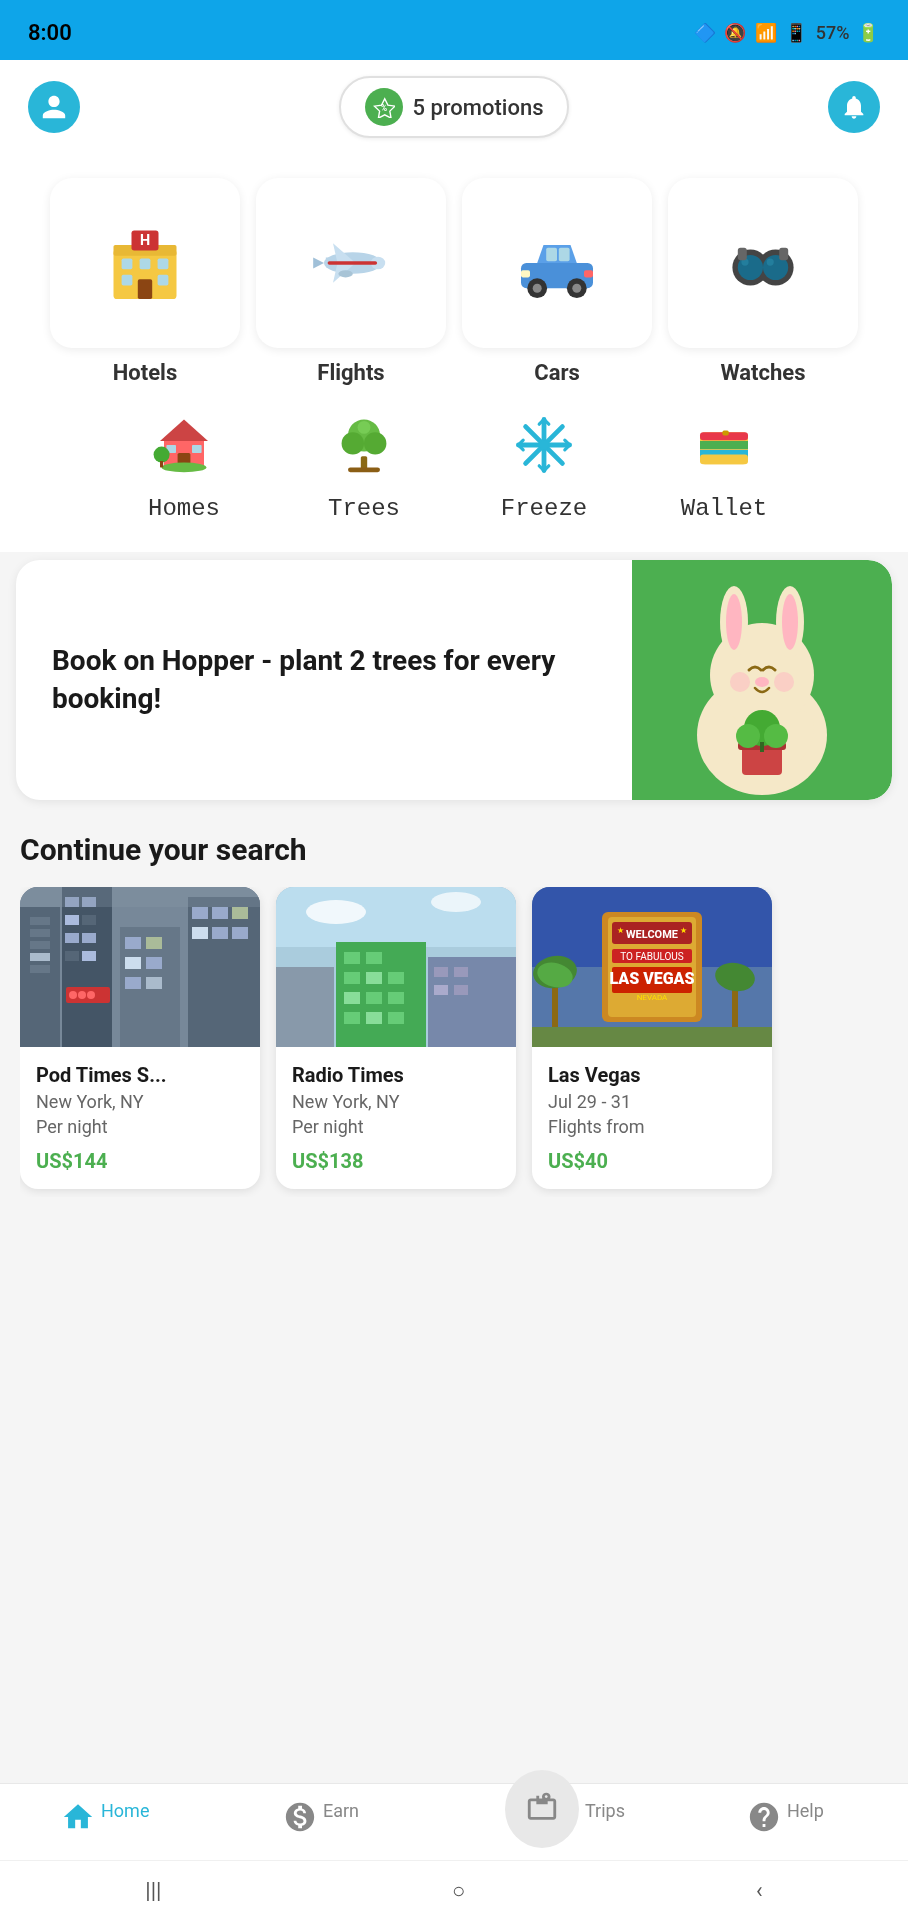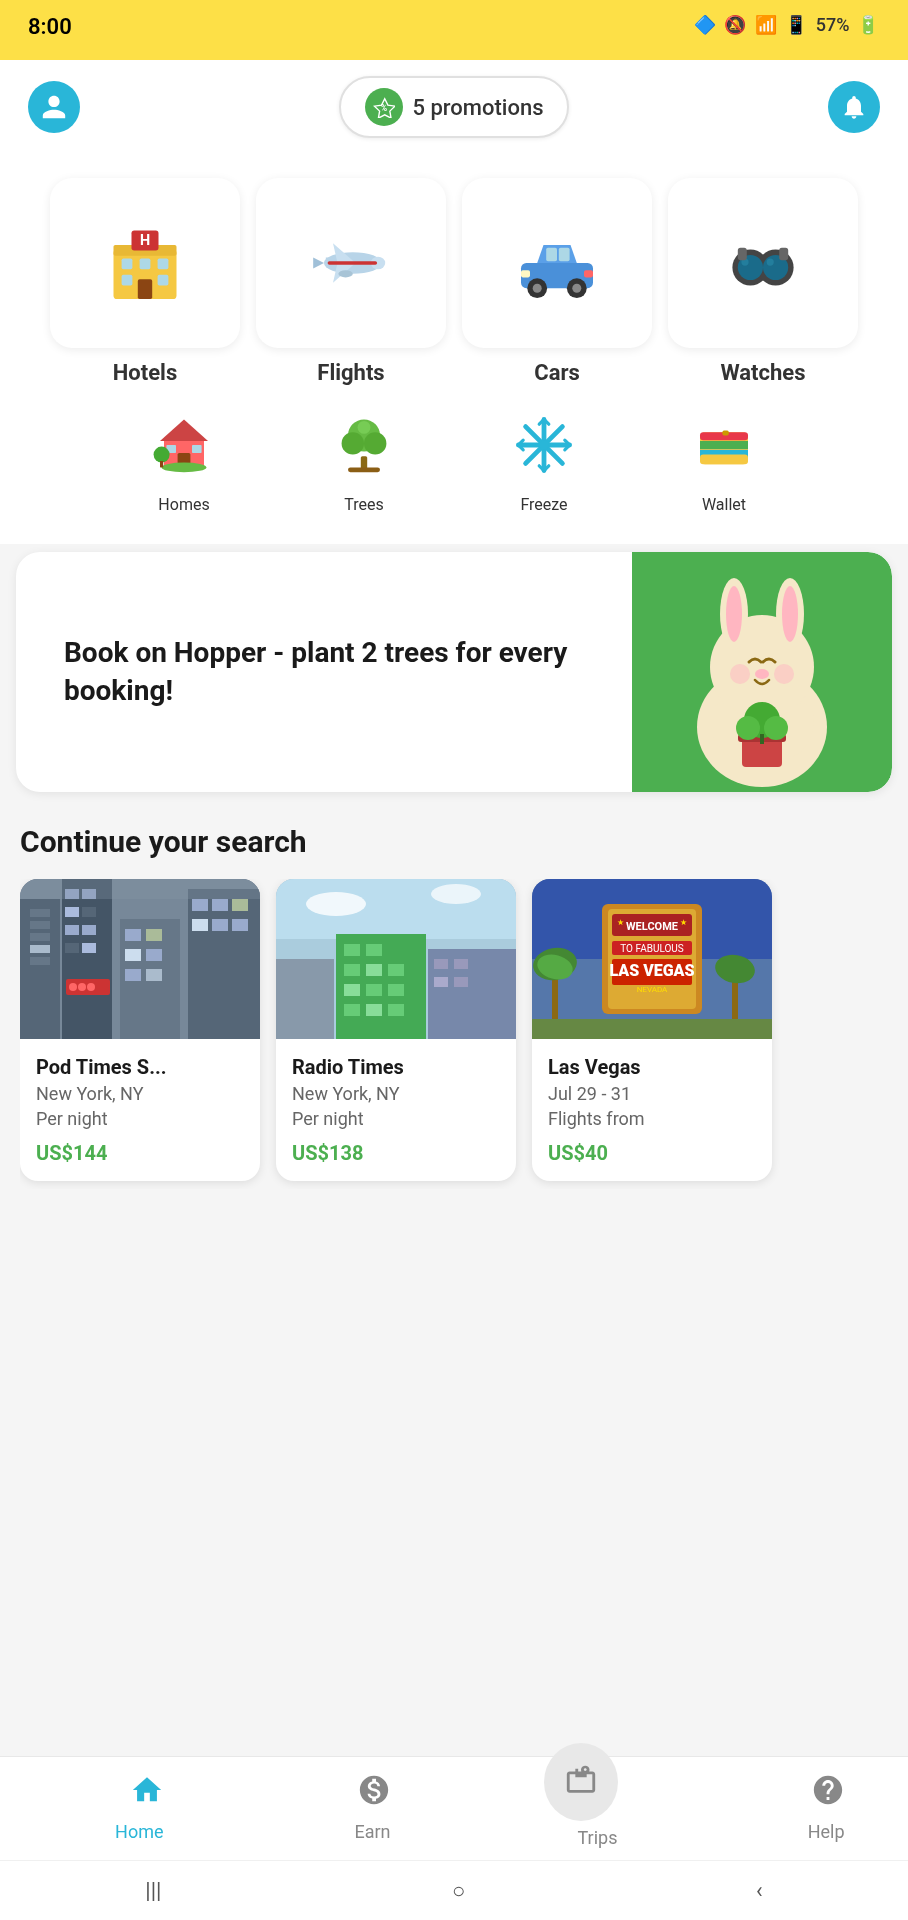--- a/index.html
+++ b/index.html
@@ -9,23 +9,23 @@
       width: 908px;
       min-height: 1920px;
       font-family: -apple-system, BlinkMacSystemFont, 'Segoe UI', Roboto, sans-serif;
       background: #f5f5f5;
       position: relative;
       overflow-x: hidden;
     }
 
     
     .status-bar {
-      background: #fde047;
-      display: flex;
-      align-items: flex-start;
+      background: #0ea5e9;
+      display: flex;
+      align-items: center;
       justify-content: space-between;
       padding: 14px 28px 10px;
       height: 60px;
     }
     .status-time {
       font-size: 22px;
       font-weight: 600;
       color: #000;
     }
     .status-icons {
@@ -158,22 +158,23 @@
 
     .category-icon-small {
       font-size: 60px;
       height: 80px;
       display: flex;
       align-items: center;
       justify-content: center;
     }
 
     .category-label-small {
-      font-size: 16px;
+      font-size: 24px;
       color: #333;
+      font-family: Liberation Mono, monospace;
     }
 
     
     .promo-banner {
       background: white;
       margin: 8px 16px;
       border-radius: 24px;
       display: flex;
       align-items: stretch;
       overflow: hidden;
@@ -181,21 +182,20 @@
       min-height: 240px;
     }
 
     .promo-banner-text {
       padding: 36px 30px 36px 36px;
       flex: 1;
       display: flex;
       flex-direction: column;
       justify-content: center;
       gap: 16px;
-      margin-left: 12px;
     }
 
     .promo-title {
       font-size: 28px;
       font-weight: 700;
       color: #1a1a1a;
       line-height: 1.35;
     }
 
     .promo-link {
@@ -290,22 +290,22 @@
       background: white;
       border-top: 1px solid #e8e8e8;
       display: flex;
       justify-content: space-around;
       padding: 16px 0 12px;
       z-index: 100;
     }
 
     .nav-item {
       display: flex;
-      flex-direction: column;
-      align-items: flex-end;
+      flex-direction: row;
+      align-items: flex-start;
       gap: 6px;
       cursor: pointer;
       min-width: 100px;
     }
 
     .nav-icon {
       font-size: 32px;
     }
 
     .nav-label {

